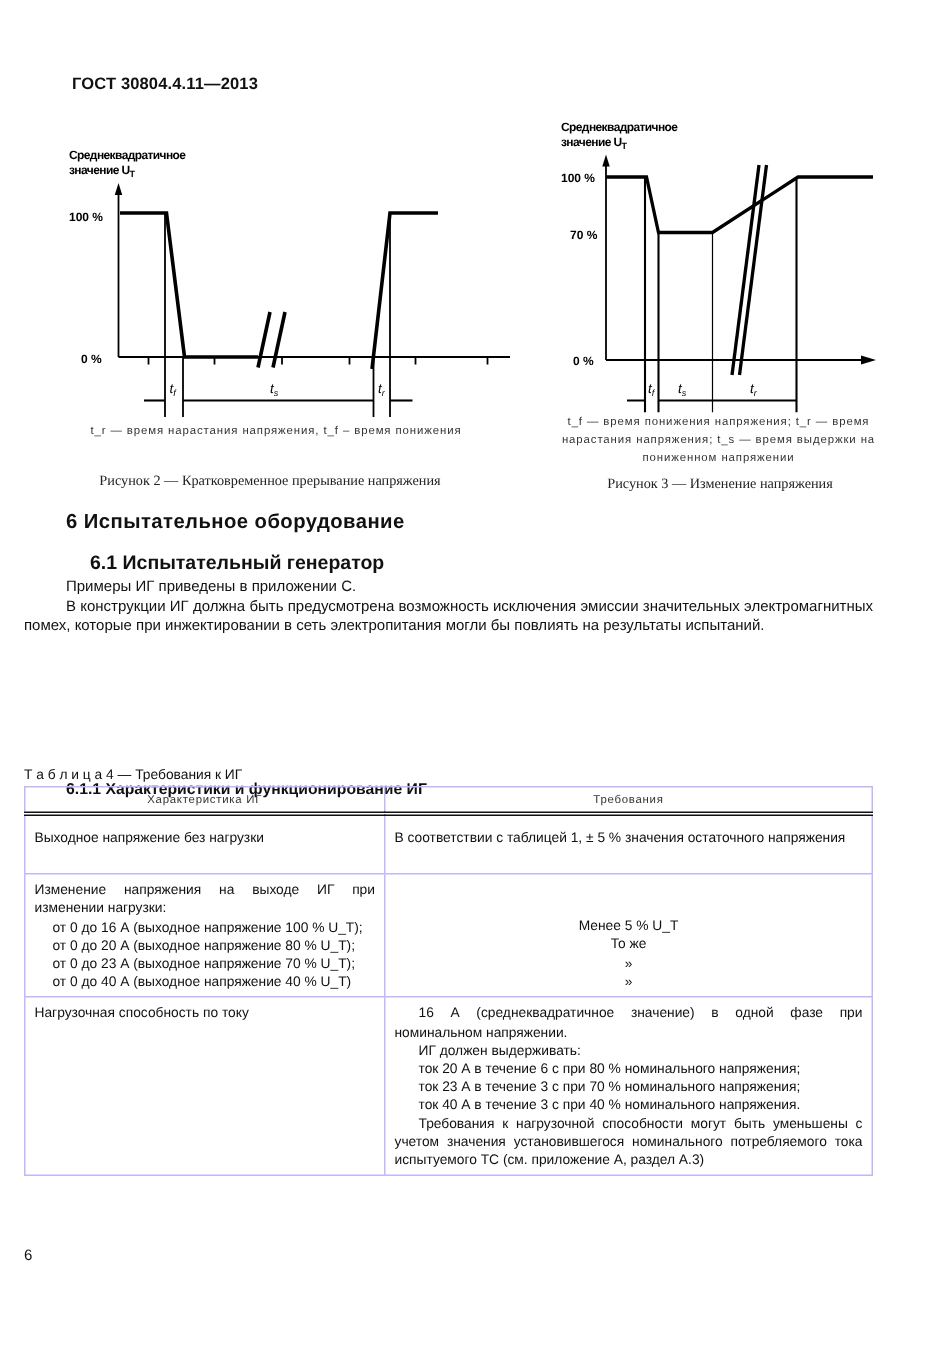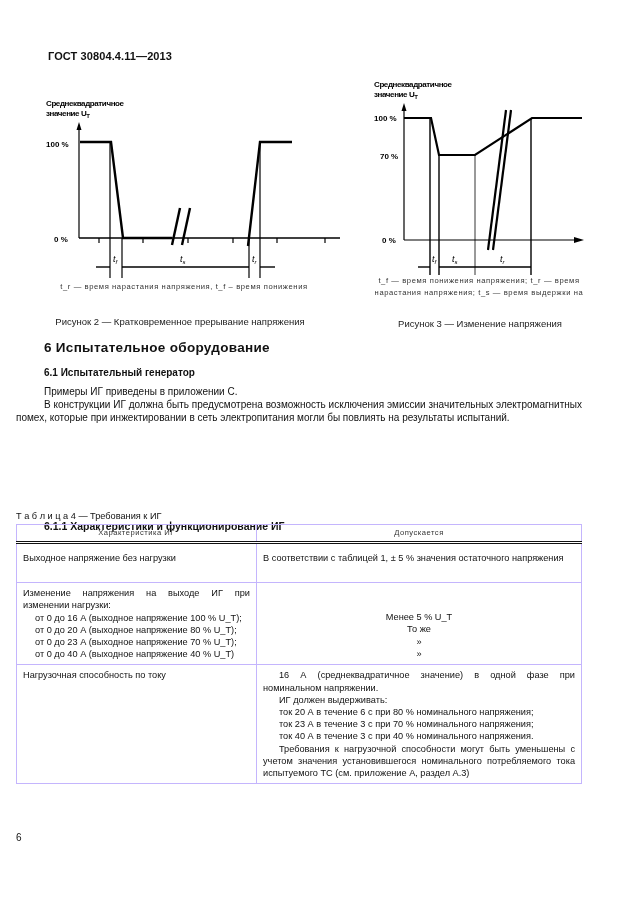--- a/index.html
+++ b/index.html
@@ -2,23 +2,23 @@
 <html><head>
   <meta charset="utf-8">
   <style>
     html, body { margin: 0; padding: 0; background: #ffffff; }
     body { width: 630px; height: 913px; position: relative; overflow: hidden;
            font-family: "Liberation Sans", sans-serif; color: #111; }
     .abs { position: absolute; }
     .header { left: 48px; top: 50px; font-size: 11px; font-weight: bold; letter-spacing: 0.1px; }
     svg text { font-family: "Liberation Sans", sans-serif; }
     .fig-legend { font-size: 7.6px; color: #333; text-align: center; line-height: 12px; letter-spacing: 0.6px; }
-    .fig-caption { font-size: 9.5px; color: #222; text-align: center; }
+    .fig-caption { font-size: 9.5px; color: #222; text-align: center; font-family: Liberation Serif, serif; }
     .h1 { left: 44px; top: 340px; font-size: 13.5px; font-weight: bold; letter-spacing: 0.3px; }
-    .h2 { left: 44px; top: 367px; font-size: 10px; font-weight: bold; }
+    .h2 { left: 60px; top: 367px; font-size: 13px; font-weight: bold; }
     .para { left: 16px; width: 566px; font-size: 10px; line-height: 13.2px; text-align: justify; }
     .para p { margin: 0; text-indent: 28px; }
     .h3 { left: 44px; top: 488px; font-size: 10.5px; font-weight: bold; margin-top: 32px; }
     .table-title { left: 16px; top: 511px; font-size: 9.2px; text-align: right; }
     table.req { position: absolute; left: 16px; top: 524px; width: 566px; border-collapse: collapse;
                 font-size: 9.2px; line-height: 12.2px; }
     table.req td, table.req th { border: 1px solid #c4b5fd; vertical-align: top; padding: 4px 6px; }
     table.req th { font-weight: normal; font-size: 7.6px; letter-spacing: 0.5px; color: #333; padding: 2px 6px; height: 12px; }
     table.req thead tr { border-bottom: 3px double #111; }
     table.req td.c1 { width: 227px; }
@@ -106,37 +106,38 @@
     <line x1="79" y1="192" x2="115" y2="192"></line>
     <line x1="115" y1="192" x2="171" y2="192"></line>
   </g>
   <text x="72" y="187" font-size="9" font-style="italic"><tspan>t</tspan><tspan font-size="6" dy="2">f</tspan></text>
   <text x="92" y="187" font-size="9" font-style="italic"><tspan>t</tspan><tspan font-size="6" dy="2">s</tspan></text>
   <text x="140" y="187" font-size="9" font-style="italic"><tspan>t</tspan><tspan font-size="6" dy="2">r</tspan></text>
 </svg>
 <div class="abs fig-legend" style="left:364px;top:275px;width:230px">
   <div>t_f — время понижения напряжения; t_r — время</div>
   <div>нарастания напряжения; t_s — время выдержки на</div>
+  <div>пониженном напряжении</div>
 </div>
 <div class="abs fig-caption" style="left:370px;top:318px;width:220px">Рисунок 3 — Изменение напряжения</div>
 
 <div class="abs h1">6 Испытательное оборудование</div>
 <div class="abs h2">6.1 Испытательный  генератор</div>
 <div class="abs para" style="top:385px">
   <p>Примеры  ИГ приведены в приложении  С.</p>
   <p>В конструкции ИГ должна быть предусмотрена возможность  исключения эмиссии значительных электромагнитных помех,  которые  при  инжектировании  в сеть электропитания могли бы  повлиять на результаты испытаний.</p>
 </div>
 <div class="abs h3">6.1.1 Характеристики и функционирование ИГ</div>
 
 <div class="abs table-title">Т а б л и ц а  4 — Требования к ИГ</div>
 <table class="req">
   <thead>
     <tr>
       <th>Характеристика ИГ</th>
-      <th>Допускается</th>
+      <th>Требования</th>
     </tr>
   </thead>
   <tbody>
     <tr style="height:40px">
       <td class="c1">
           <div style="padding-top:4px">Выходное  напряжение  без  нагрузки</div>
         </td>
       <td>
           <div style="padding-top:4px">В соответствии с таблицей 1,  ± 5 %  значения остаточного напряжения</div>
         </td>

